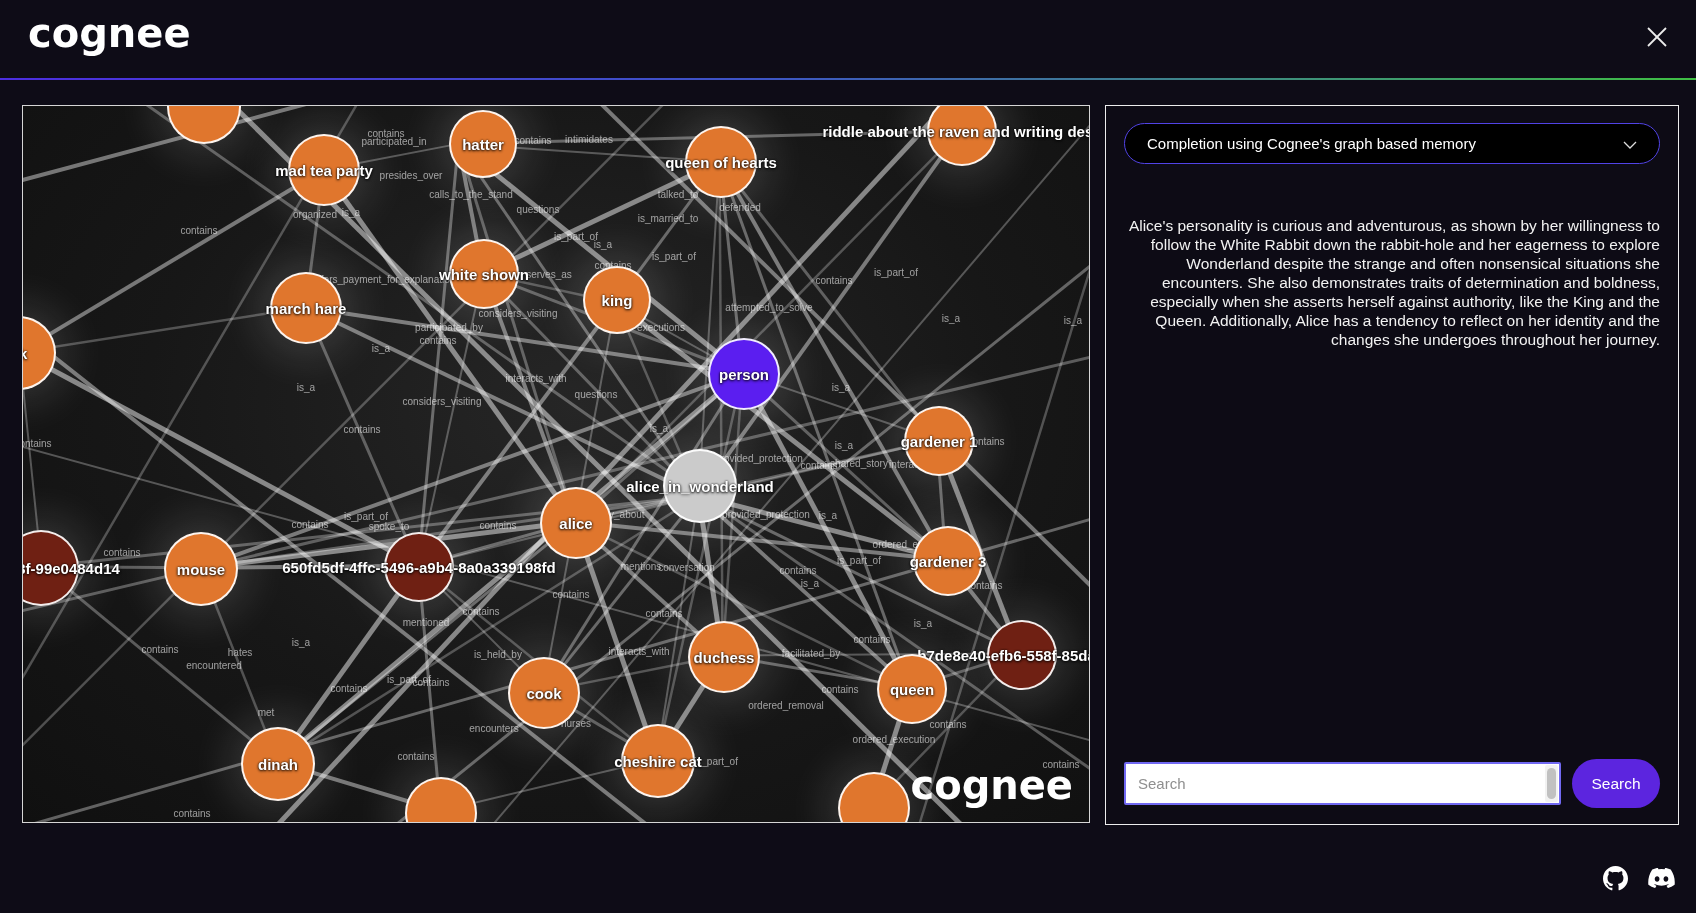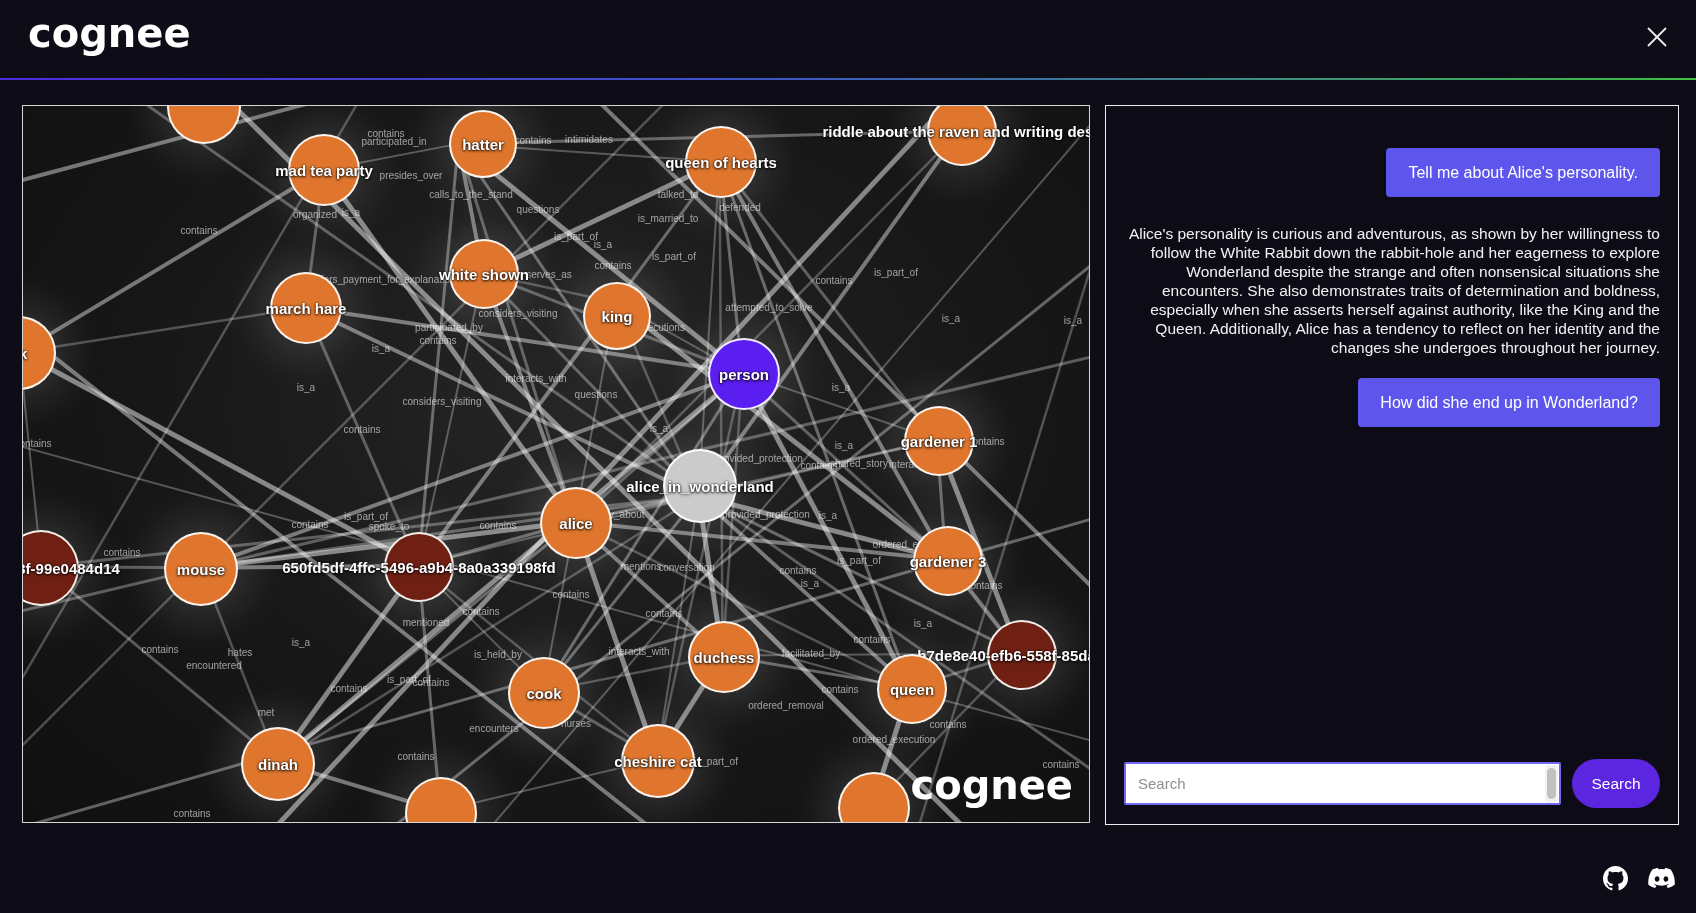--- a/index.html
+++ b/index.html
@@ -340,21 +340,21 @@
       </div>
       <div class="node orange" style="left: 939px; top: 25px; width: 70px; height: 70px;">
         <span class="node-label">riddle about the raven and writing desk</span>
       </div>
       <div class="node orange" style="left: 461px; top: 168px; width: 70px; height: 70px;">
         <span class="node-label">white shown</span>
       </div>
       <div class="node orange" style="left: 283px; top: 202px; width: 72px; height: 72px;">
         <span class="node-label">march hare</span>
       </div>
-      <div class="node orange" style="left: 594px; top: 210px; width: 68px; height: 68px;">
+      <div class="node orange" style="left: 594px; top: 194px; width: 68px; height: 68px;">
         <span class="node-label">king</span>
       </div>
       <div class="node purple" style="left: 721px; top: 268px; width: 72px; height: 72px;">
         <span class="node-label">person</span>
       </div>
       <div class="node orange" style="left: 916px; top: 335px; width: 70px; height: 70px;">
         <span class="node-label">gardener 1</span>
       </div>
       <div class="node orange" style="left: 553px; top: 417px; width: 72px; height: 72px;">
         <span class="node-label">alice</span>
@@ -392,24 +392,30 @@
       <div class="node orange" style="left: 255px; top: 658px; width: 74px; height: 74px;">
         <span class="node-label">dinah</span>
       </div>
       <div class="node orange" style="left: 418px; top: 707px; width: 72px; height: 72px;"></div>
       <div class="node orange" style="left: 851px; top: 702px; width: 72px; height: 72px;"></div>
     </div>
   <div class="graph-watermark">cognee</div>
 </div>
 
 <div class="chat-panel">
+  <div class="mode-select">
+    <span class="value">Completion using Cognee's graph based memory</span>
+    <span>
+      <svg width="14" height="8" viewBox="0 0 14 8">
+          <polyline points="1,1 7,7 13,1" fill="none" stroke="#dddddd" stroke-width="1.3"></polyline>
+        </svg>
+    </span>
+  </div>
   <div class="chat-messages">
-      <button class="q-btn">Tell me about Alice's personality.</button>
       <div class="answer">Alice's personality is curious and adventurous, as shown by her willingness to follow the White Rabbit down the rabbit-hole and her eagerness to explore Wonderland despite the strange and often nonsensical situations she encounters. She also demonstrates traits of determination and boldness, especially when she asserts herself against authority, like the King and the Queen. Additionally, Alice has a tendency to reflect on her identity and the changes she undergoes throughout her journey.</div>
-      <button class="q-btn">How did she end up in Wonderland?</button>
     </div>
   <div class="search-row">
     <div class="search-box">
       <input class="search-input" type="text" placeholder="Search" style="">
       <div class="fake-scrollbar">
         <div class="fake-scrollbar-thumb"></div>
       </div>
     </div>
     <button class="search-btn">Search</button>
   </div>

